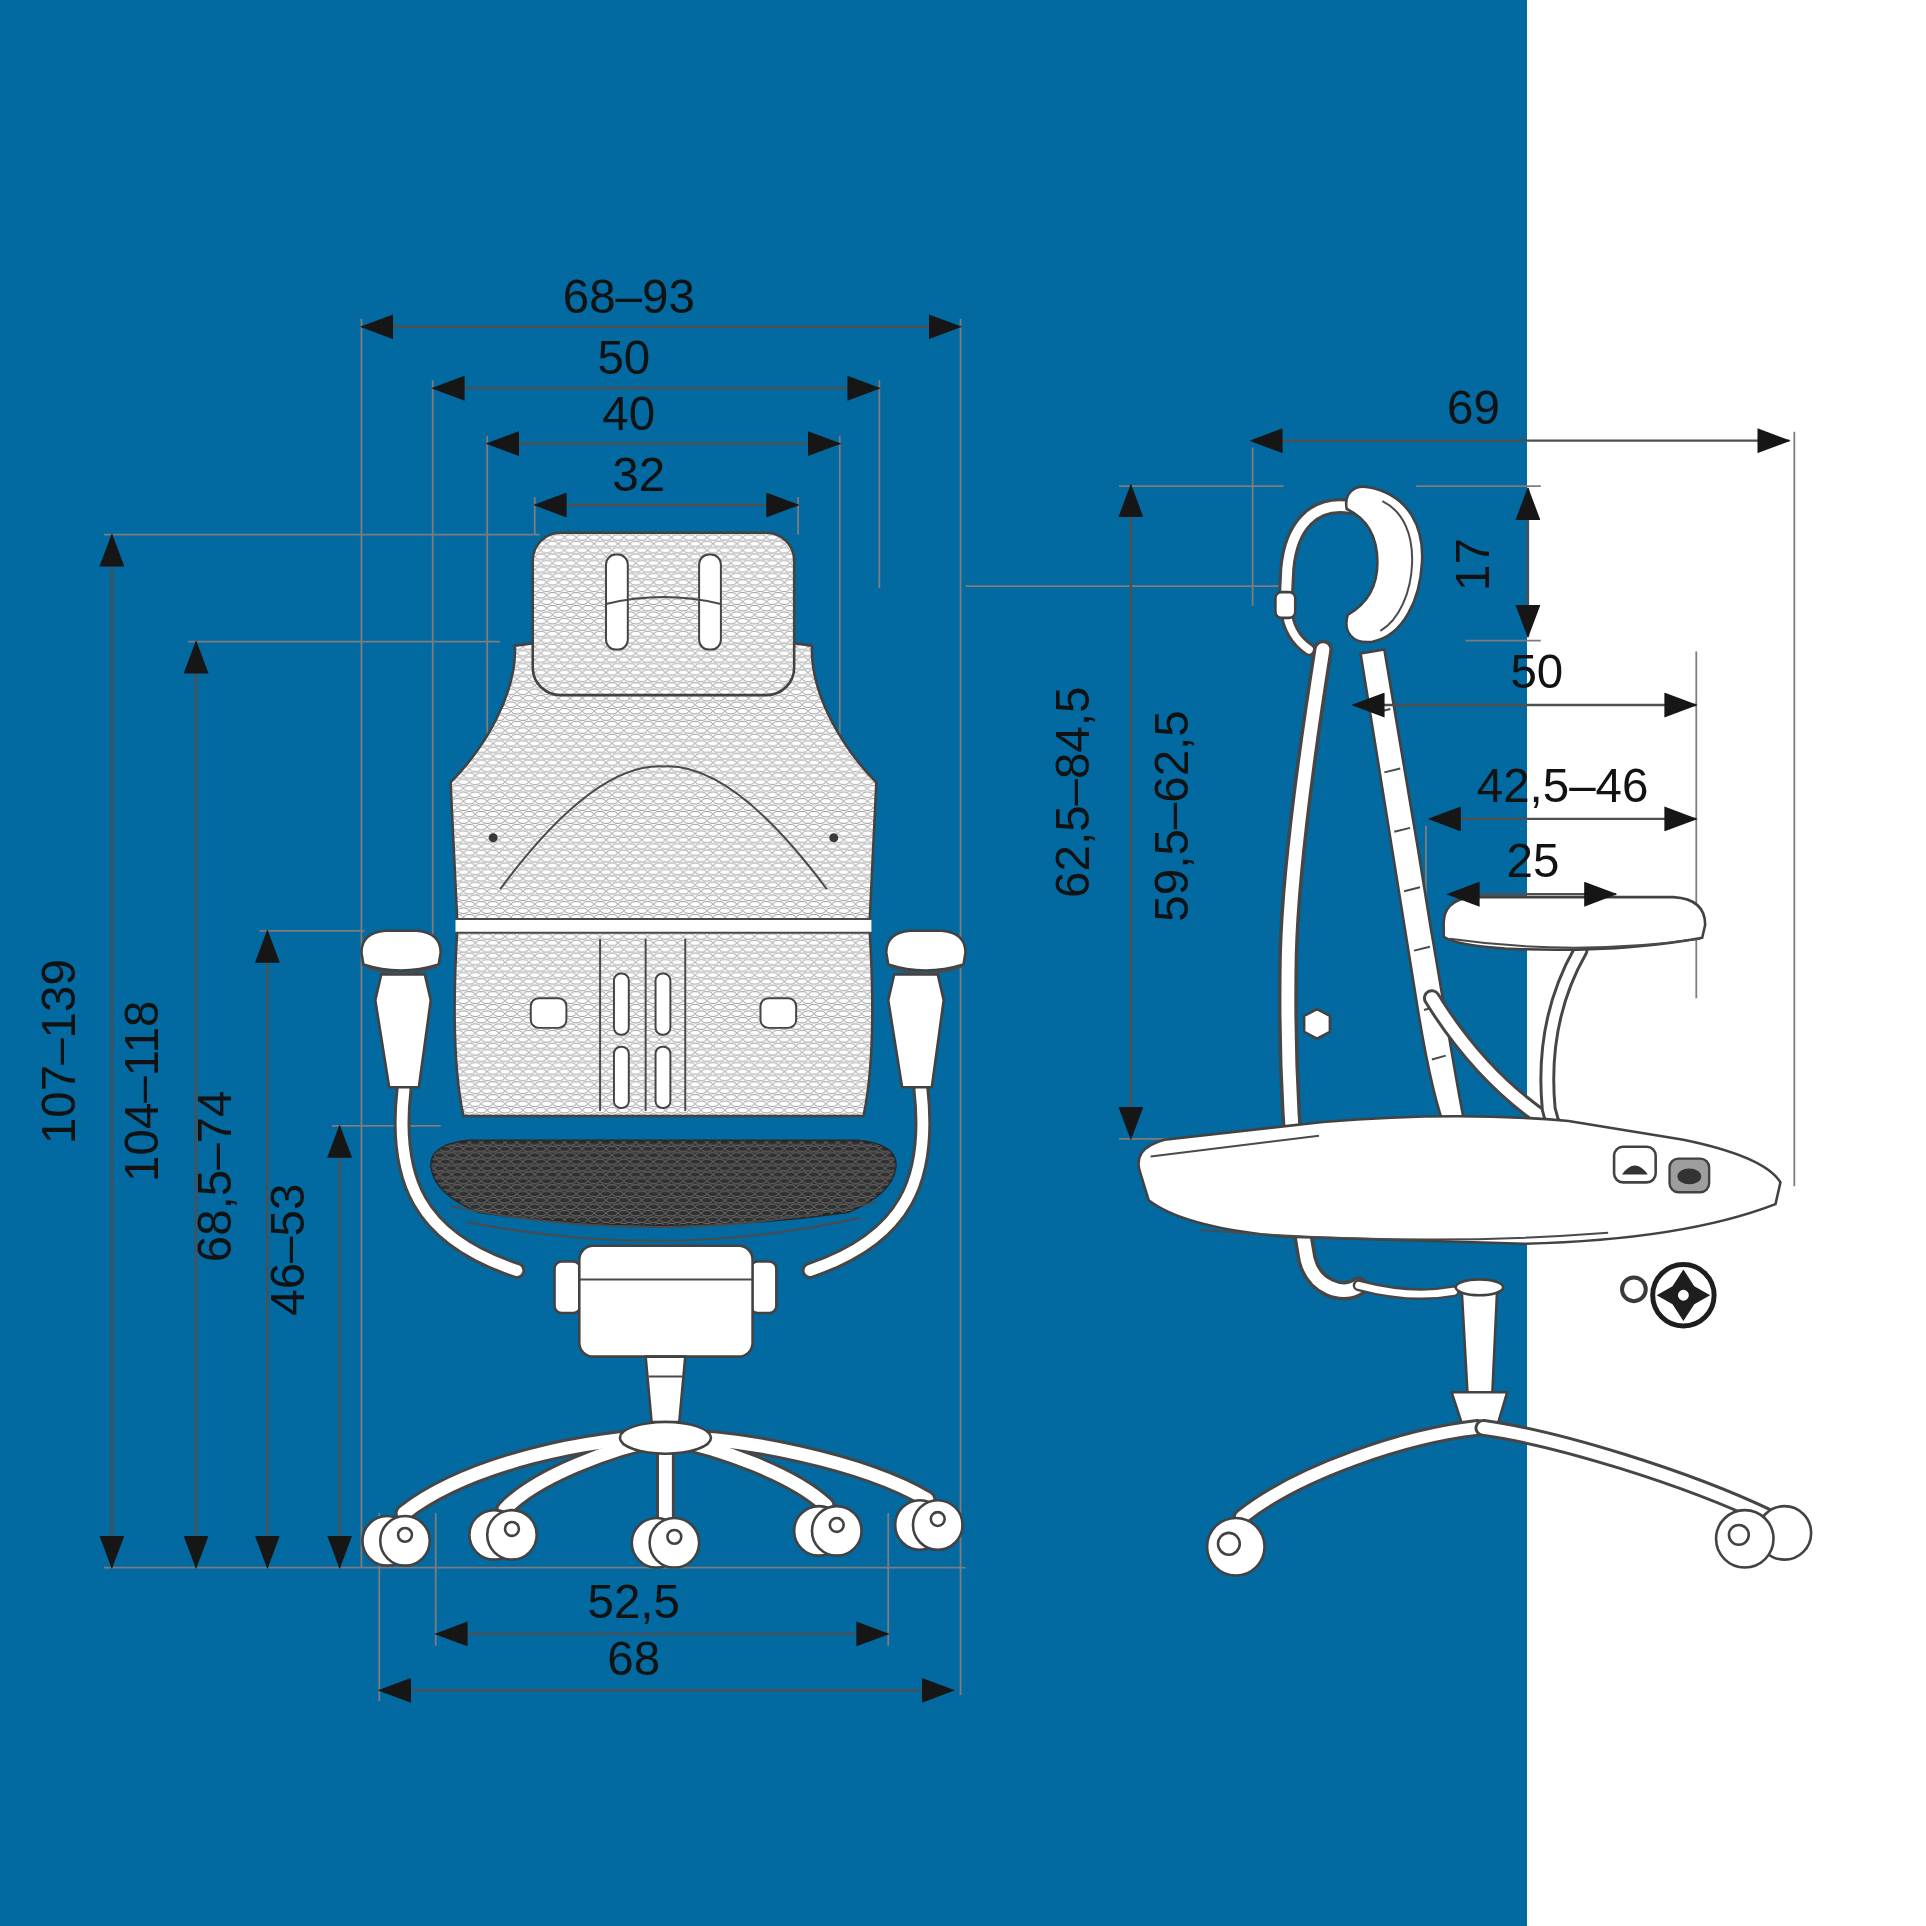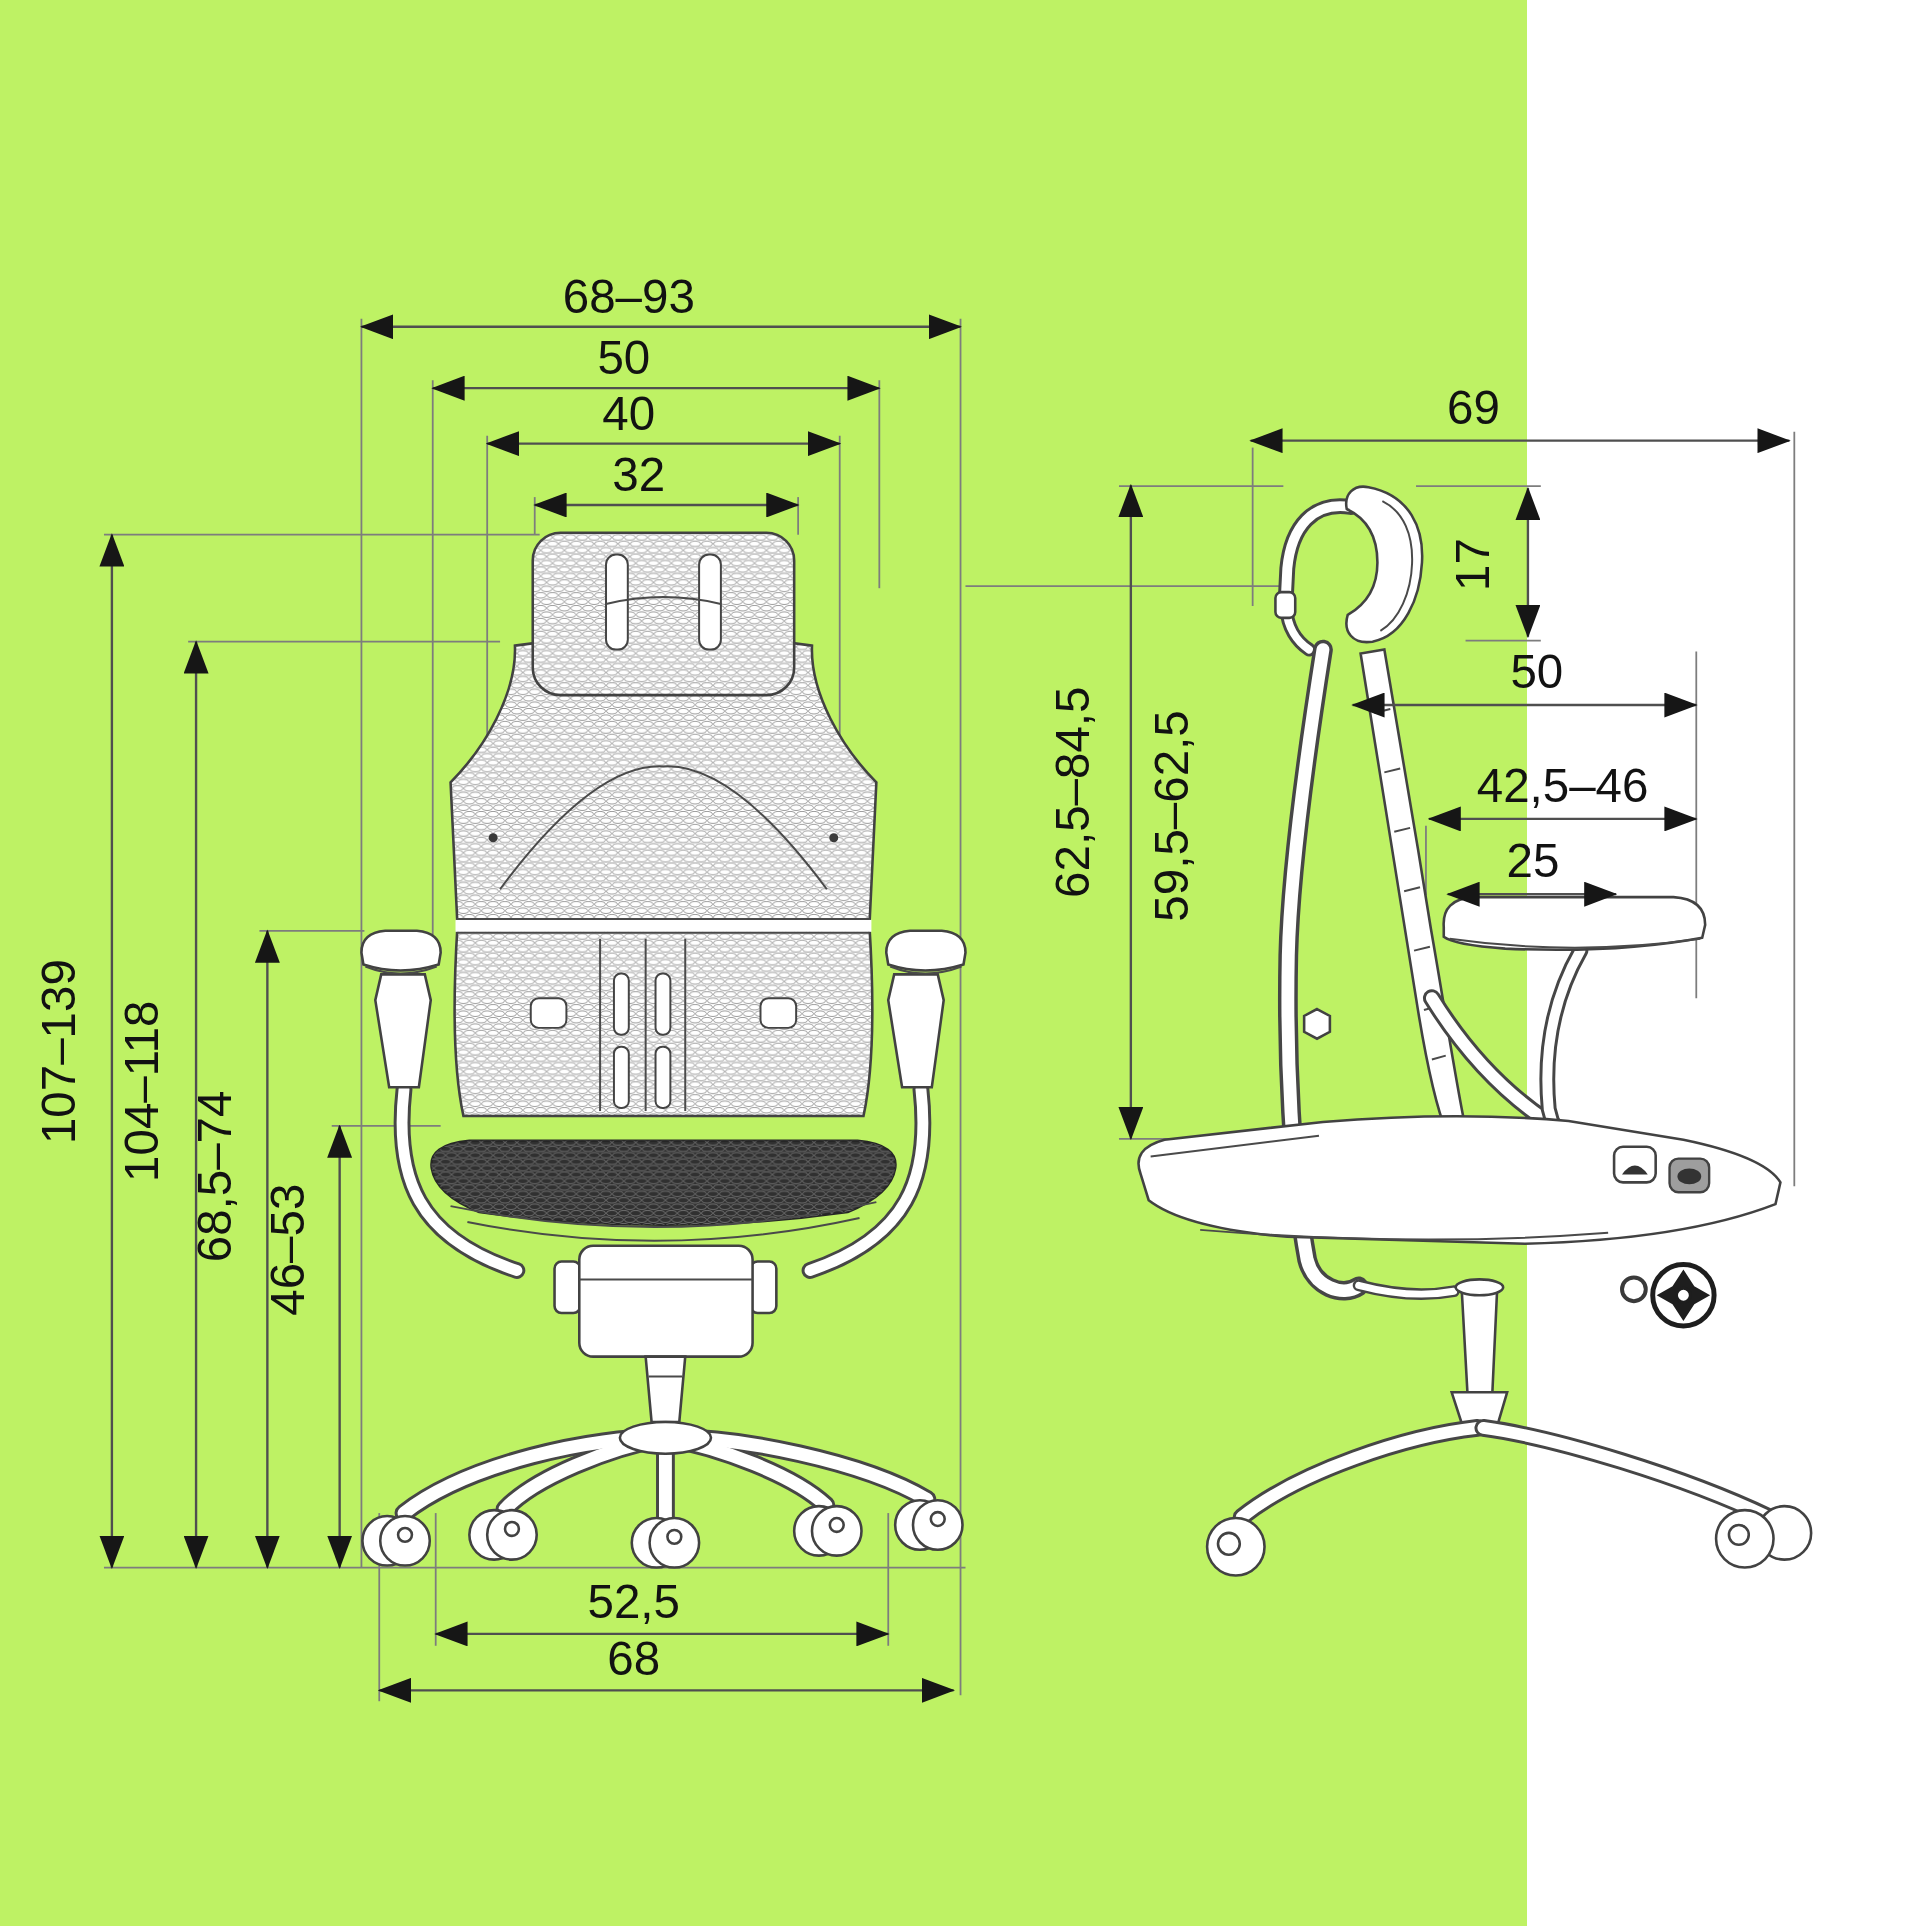--- a/index.html
+++ b/index.html
@@ -1,16 +1,16 @@
 <!DOCTYPE html>
 <html><head>
 <meta charset="utf-8">
 <style>
   html,body{margin:0;padding:0;background:#ffffff;}
-  .stage{width:1527px;height:1927px;position:relative;background:#bef264;}
+  .stage{width:1527px;height:1927px;position:relative;background:#0369a1;}
   svg{display:block;}
   .ext{stroke:#7d7d7d;stroke-width:1.8;fill:none;}
   .dim{stroke:#4f4f4f;stroke-width:2.4;fill:none;}
   .dtext{font-family:"Liberation Sans",sans-serif;font-size:48px;fill:#121212;}
   .art{stroke:#424242;stroke-width:2.6;fill:#ffffff;}
   .artl{stroke:#4a4a4a;stroke-width:2;fill:none;}
   .tube-o{stroke:#464646;fill:none;stroke-linecap:round;}
   .tube-i{stroke:#ffffff;fill:none;stroke-linecap:round;}
 </style>
 </head>

